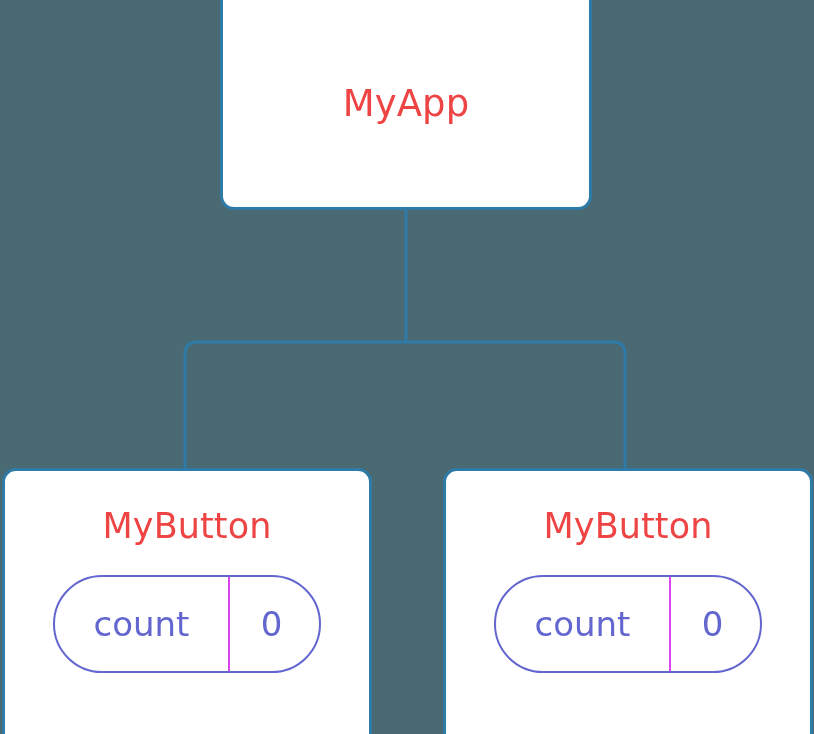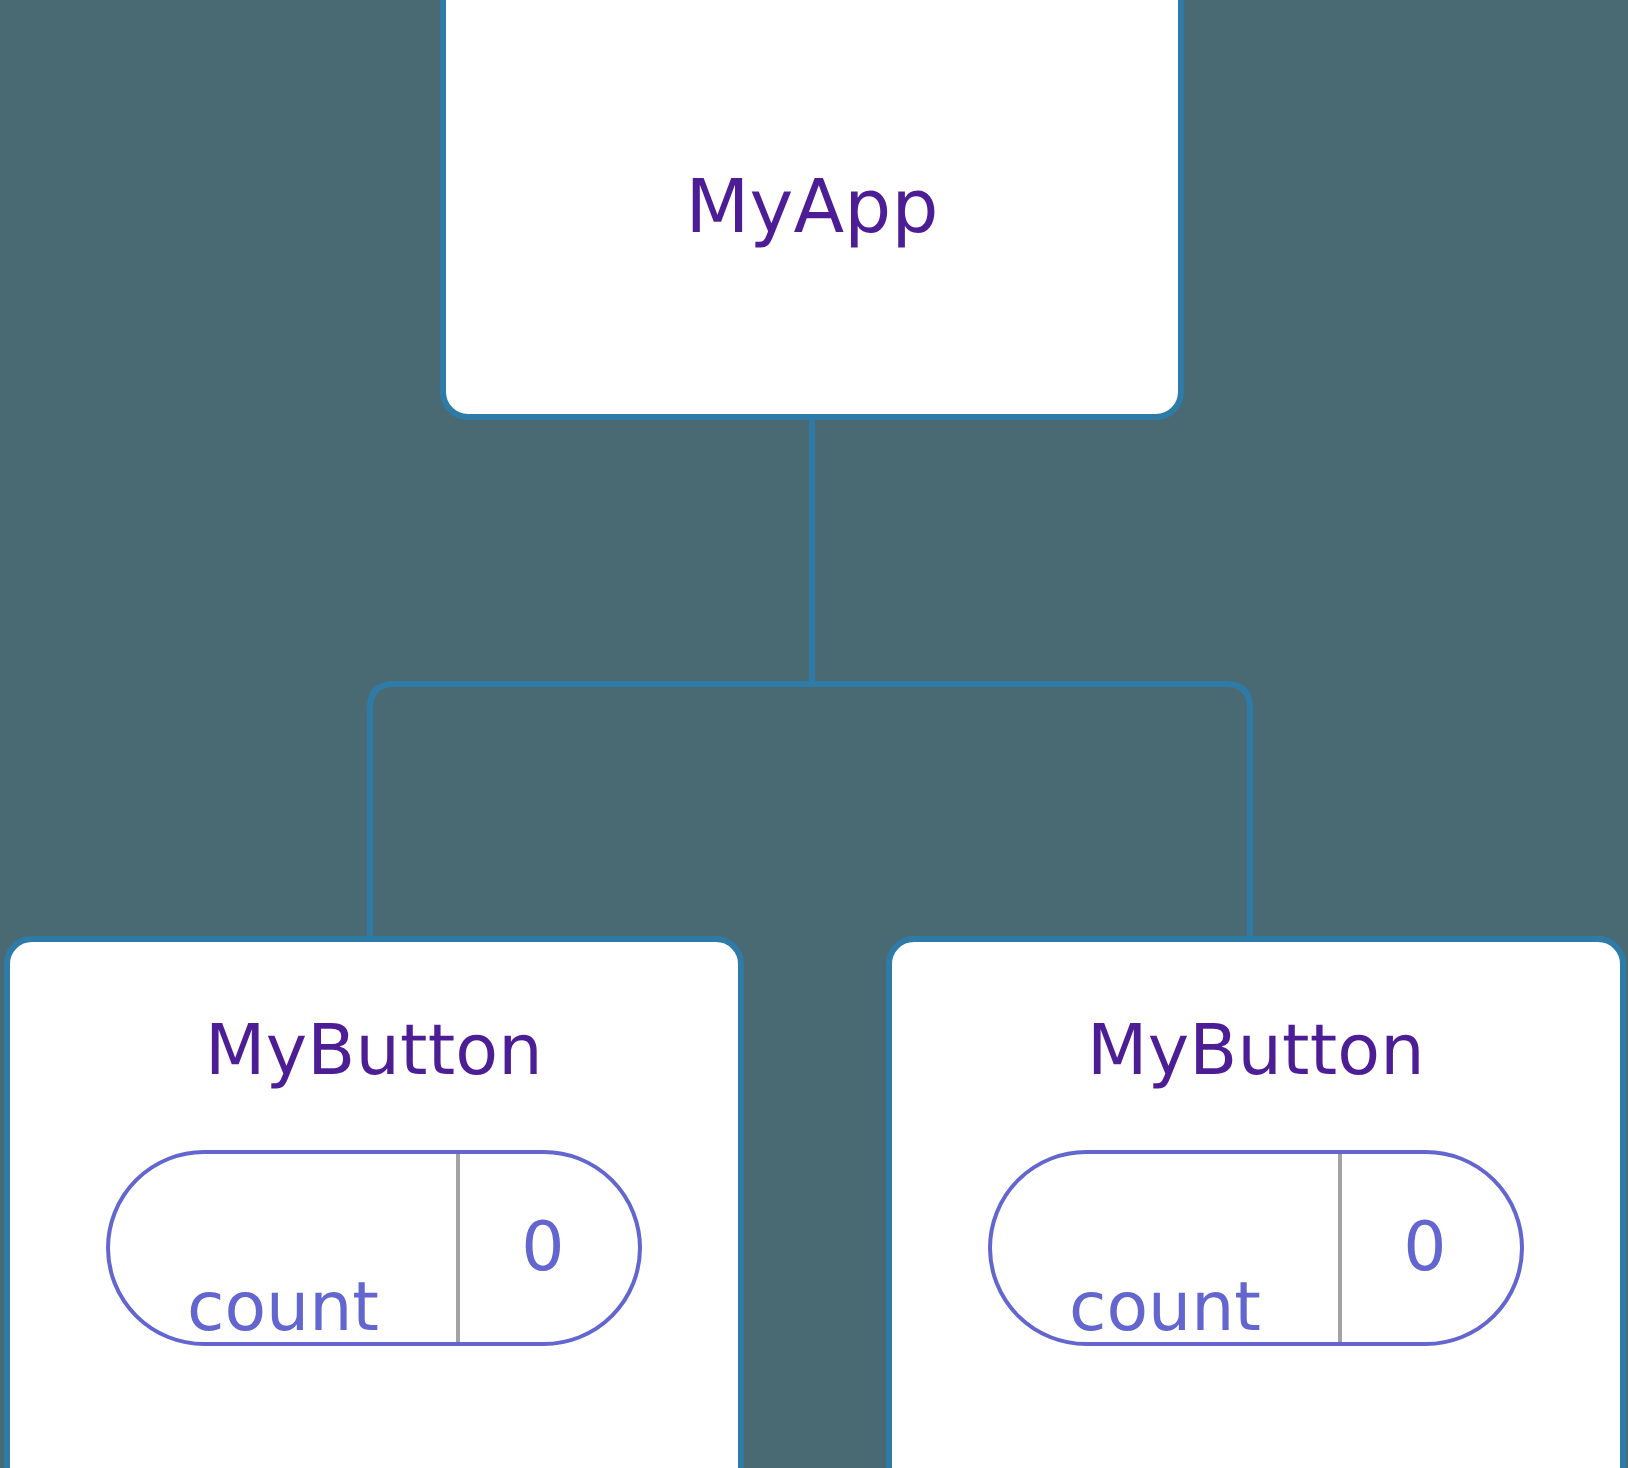--- a/index.html
+++ b/index.html
@@ -62,21 +62,21 @@
 
   #node-child-1 {
     left: 443px;
     top: 468px;
     width: 370px;
     height: 285px;
     padding-top: 38px;
   }
 
   .node-title {
-    color: #4c1d95;
+    color: #ef4444;
     font-size: 35px;
     line-height: 1;
     letter-spacing: 0.1px;
     white-space: nowrap;
   }
 
   #node-root .node-title {
     font-size: 37px;
     margin-top: 18px;
   }
@@ -91,23 +91,23 @@
     border-radius: 49px;
     box-sizing: border-box;
     display: flex;
     align-items: stretch;
     background: transparent;
   }
 
   .pill-key {
     flex: 0 0 175px;
     display: flex;
-    align-items: flex-end;
+    align-items: center;
     justify-content: center;
-    border-right: 2px solid #a3a3a3;
+    border-right: 2px solid #d946ef;
     box-sizing: border-box;
   }
 
   .pill-val {
     flex: 1 1 auto;
     display: flex;
     align-items: center;
     justify-content: center;
     box-sizing: border-box;
   }

